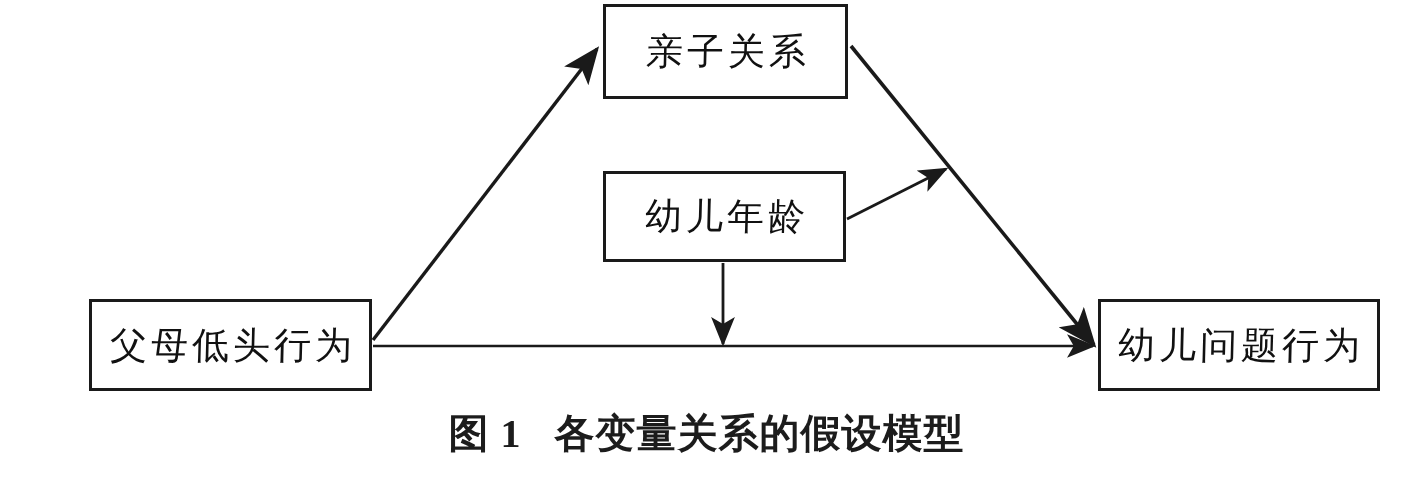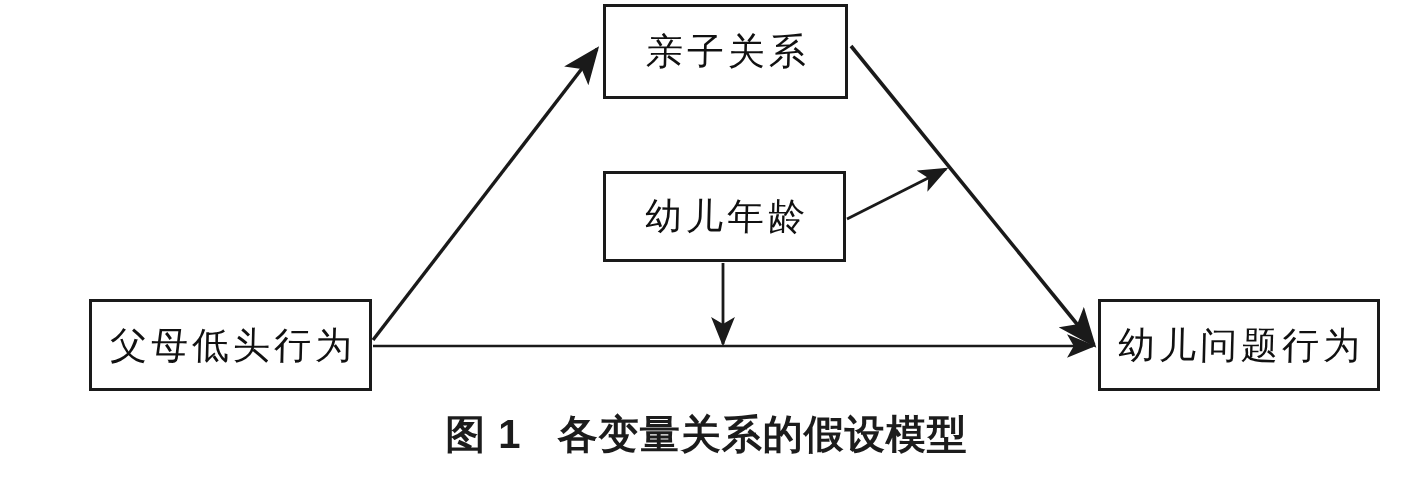--- a/index.html
+++ b/index.html
@@ -47,21 +47,21 @@
   #node-parent-child    { left: 603px; top: 4px;   width: 245px; height: 95px; }
   #node-child-age       { left: 603px; top: 171px; width: 243px; height: 91px; }
   #node-child-problem   { left: 1098px;top: 299px; width: 282px; height: 92px; }
 
   #figure-caption {
     position: absolute;
     left: 0;
     top: 408px;
     width: 1413px;
     text-align: center;
-    font-family: Liberation Sans, sans-serif;
+    font-family: Liberation Serif, serif;
     font-weight: bold;
     font-size: 40px;
     line-height: 52px;
     color: #1c1c1c;
     letter-spacing: 1px;
     white-space: pre;
     z-index: 4;
   }
 </style>
 </head>

